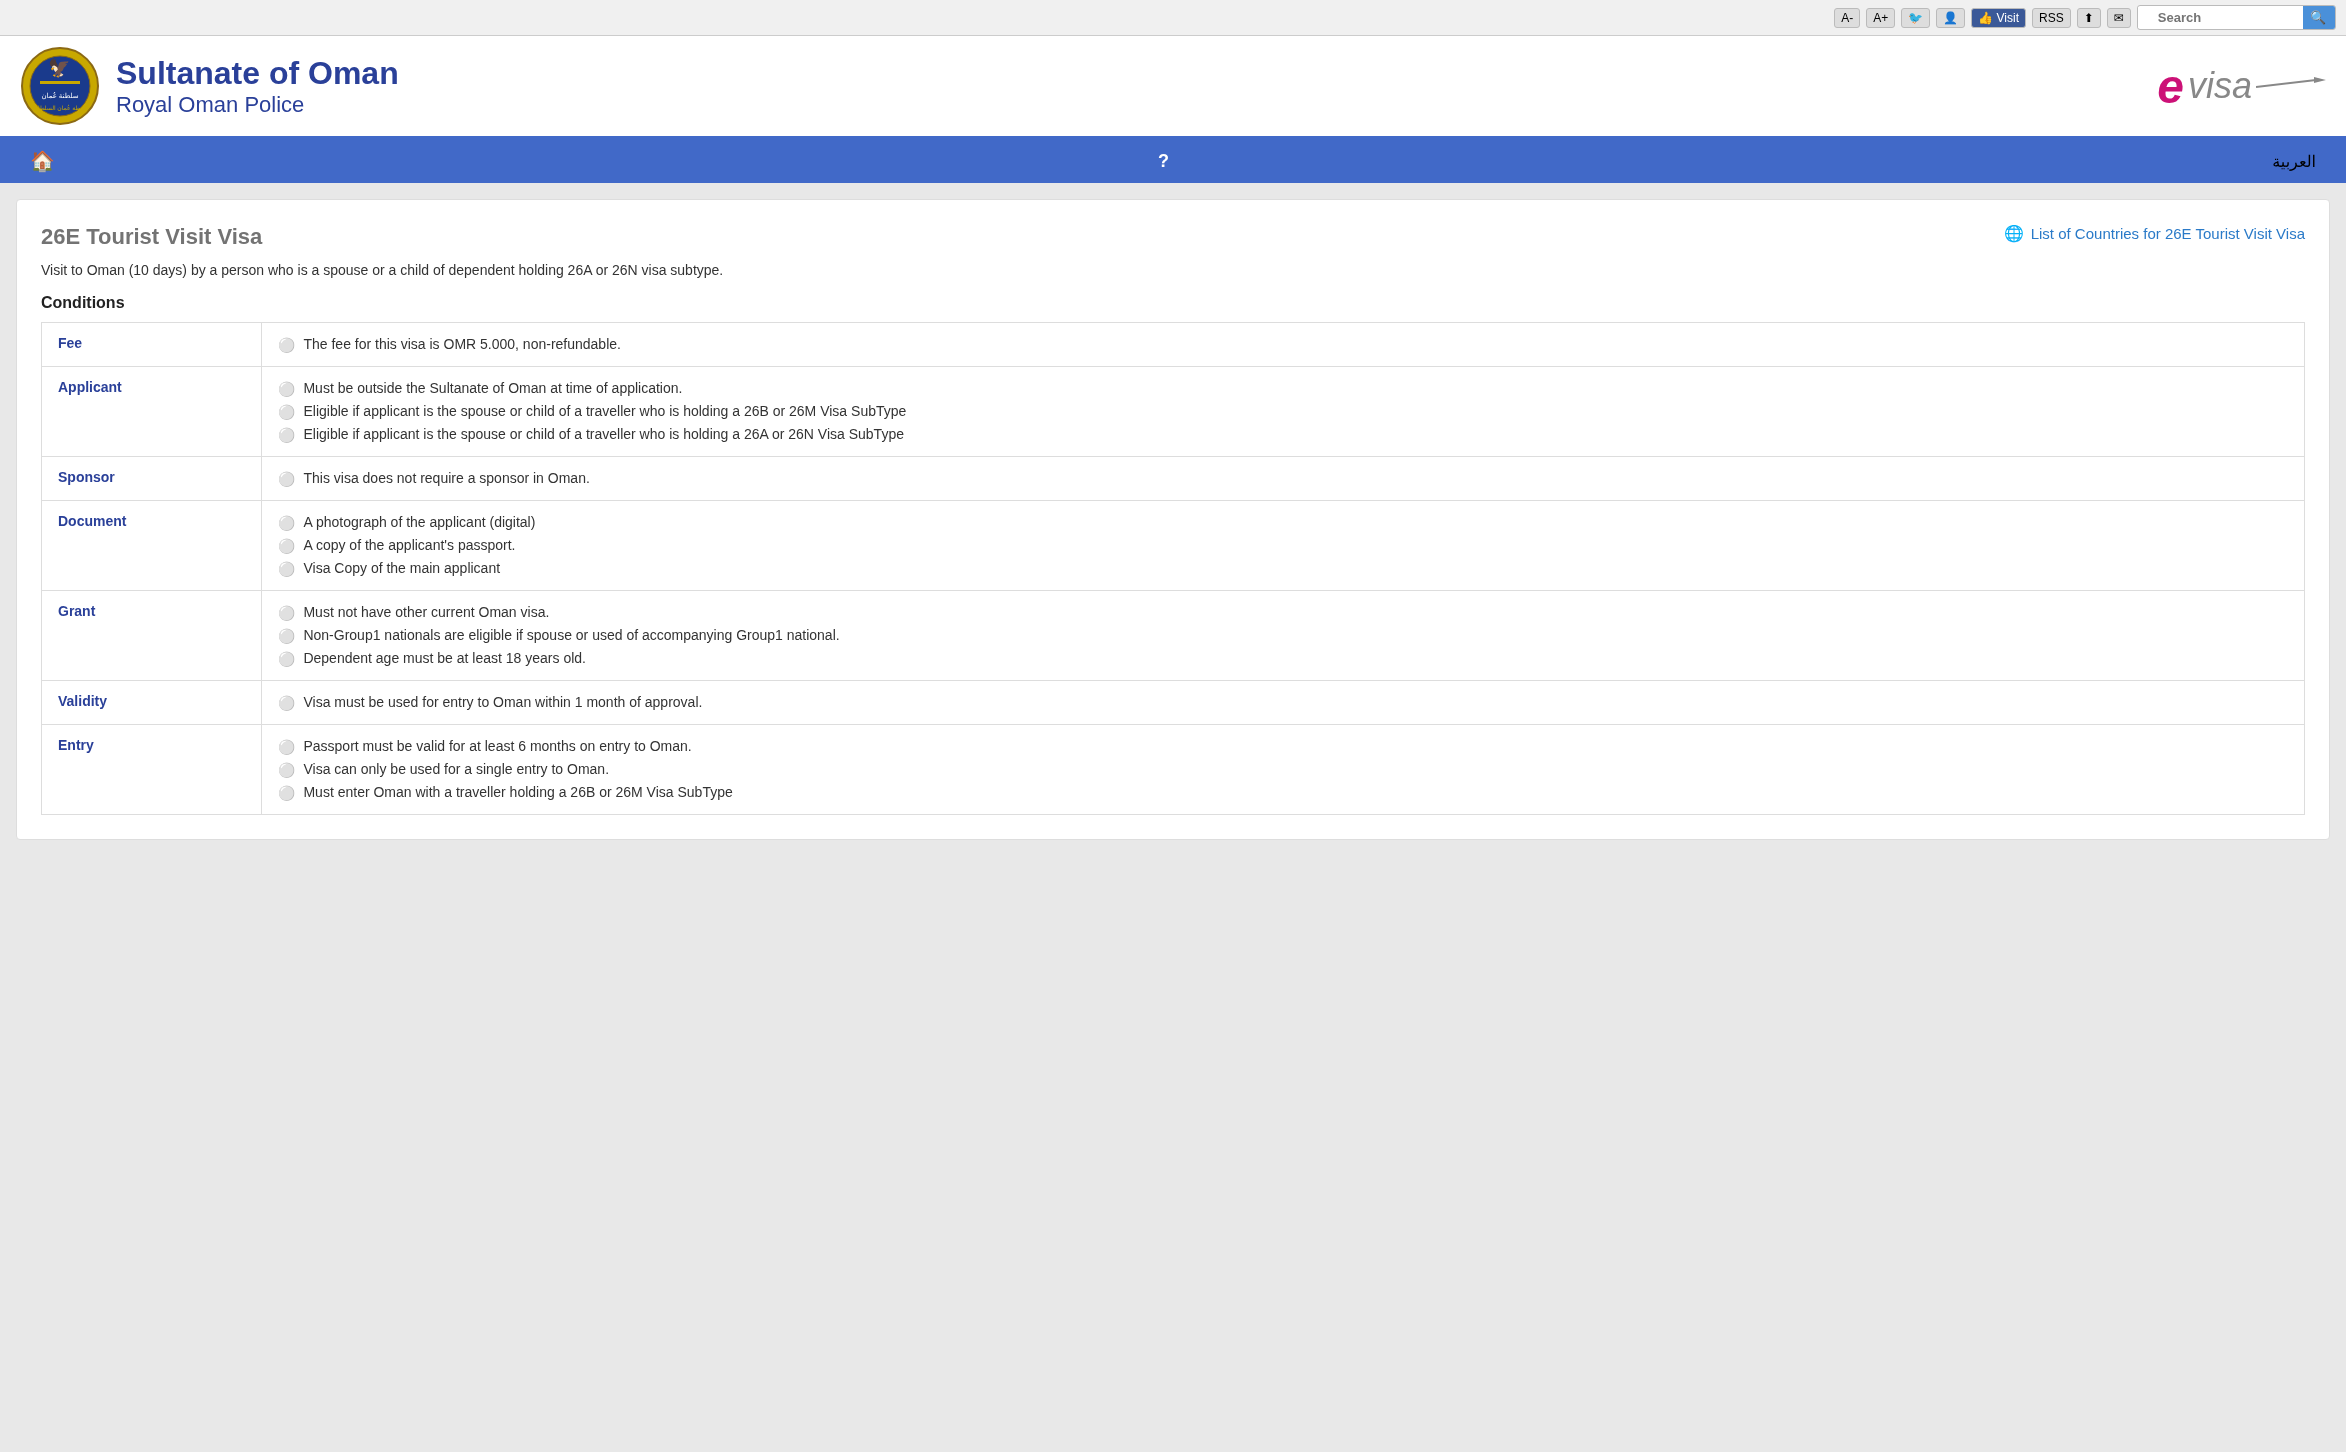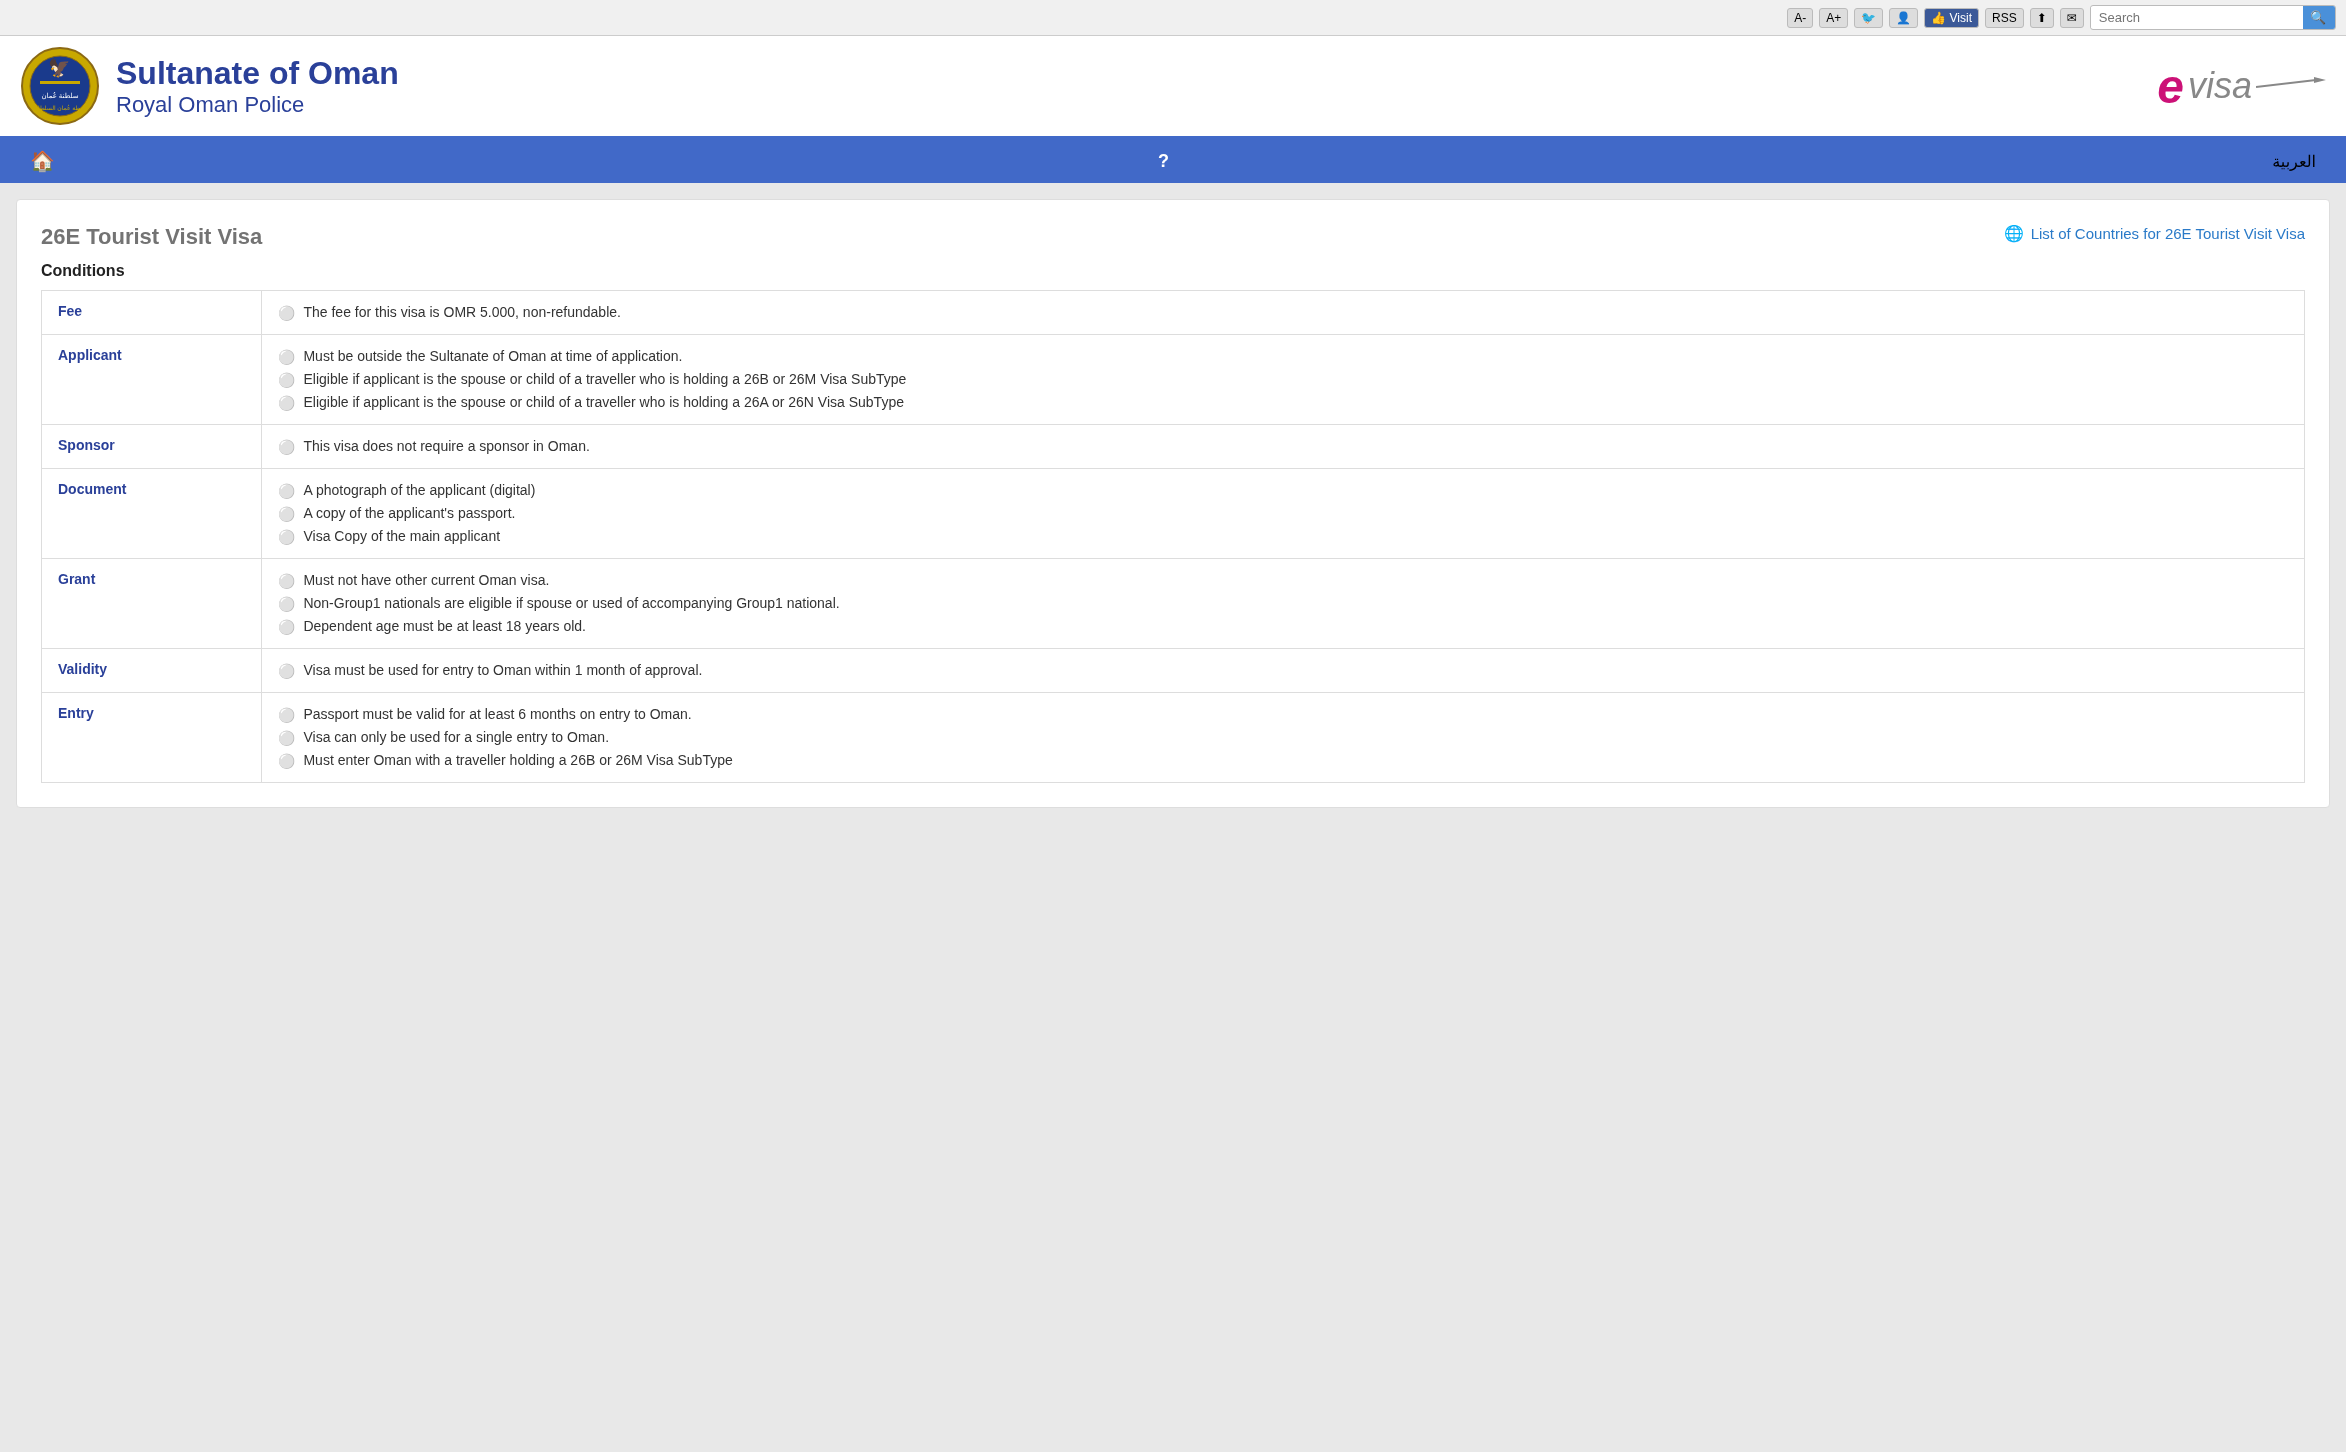--- a/index.html
+++ b/index.html
@@ -32,23 +32,24 @@
       display: flex;
       align-items: center;
       border: 1px solid #bbb;
       border-radius: 3px;
       background: white;
       overflow: hidden;
     }
     .search-bar input {
       border: none;
       outline: none;
-      padding: 3px 8px;
+      padding: 3px 20px;
       font-size: 13px;
-      width: 212px;
+      width: 165px;
+      font-weight: bold;
     }
     .search-bar button {
       background: #4a90d9;
       border: none;
       padding: 4px 8px;
       cursor: pointer;
       color: white;
       font-size: 13px;
     }
 
@@ -276,20 +277,21 @@
 
 <div class="main-content">
   <div class="page-header-row">
     <h1 class="page-title">26E Tourist Visit Visa</h1>
     <a class="countries-link">
       <span class="globe-icon">🌐</span>
       <span>List of Countries for 26E Tourist Visit Visa</span>
     </a>
   </div>
 
+  <p class="description">Visit to Oman (10 days) by a person who is a spouse or a child of dependent holding 26A or 26N visa subtype.</p>
 
   <p class="conditions-heading">Conditions</p>
 
   <table class="conditions-table">
     <tbody id="conditions-tbody">
     <tr>
           <td class="cond-label">Fee</td>
           <td class="cond-content">
             <div class="cond-item">
               <span class="bullet-icon">⚪</span>

